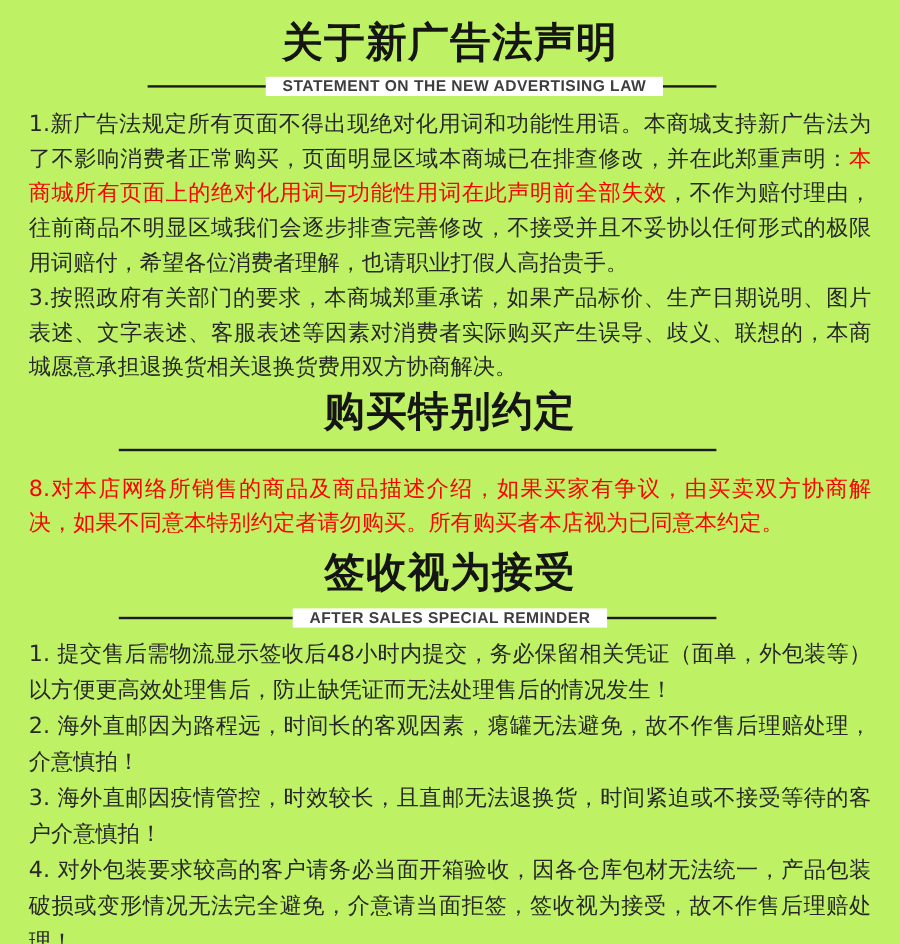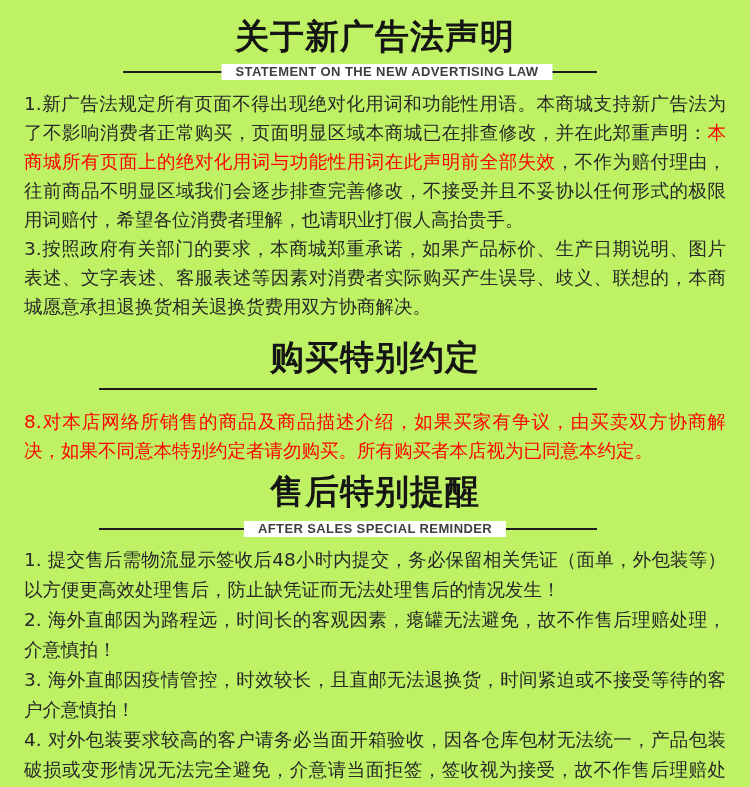--- a/index.html
+++ b/index.html
@@ -46,21 +46,21 @@
     line-height:29px;
     text-align:justify;
     color:#282828;
   }
   .body-text p{margin:0;}
   .red{color:#fe0000;}
   
   .sec1 .sec-title{margin-top:16px;}
   .sec1 .sub-row{margin-top:8px;margin-left:24px;}
   .sec1 .body-text{margin-top:9px;}
-  .sec2 .sec-title{margin-top:16px;}
+  .sec2 .sec-title{margin-top:2px;}
   .sec2 .sub-row{margin-top:4px;}
   .sec2 .body-text{margin-top:10px;}
   .sec3 .sec-title{margin-top:6px;}
   .sec3 .sub-row{margin-top:10px;padding-left:16px;}
   .sec3 .body-text{margin-top:8px;line-height:30px;}
 </style>
 </head>
 <body>
 
 <div class="page">
@@ -81,21 +81,21 @@
     <h1 class="sec-title">购买特别约定</h1>
     <div class="sub-row">
       <div class="sub-rule"></div>
     </div>
     <div class="body-text">
       <p class="red">8.对本店网络所销售的商品及商品描述介绍，如果买家有争议，由买卖双方协商解决，如果不同意本特别约定者请勿购买。所有购买者本店视为已同意本约定。</p>
     </div>
   </section>
 
   <section class="sec3">
-    <h1 class="sec-title">售后特别提醒</h1>
+    <h1 class="sec-title">签收视为接受</h1>
     <div class="sub-row">
       <div class="sub-rule"></div>
       <span class="sub-text">AFTER SALES SPECIAL REMINDER</span>
     </div>
     <div class="body-text">
       <p>1. 提交售后需物流显示签收后48小时内提交，务必保留相关凭证（面单，外包装等）以方便更高效处理售后，防止缺凭证而无法处理售后的情况发生！</p>
       <p>2. 海外直邮因为路程远，时间长的客观因素，瘪罐无法避免，故不作售后理赔处理，介意慎拍！</p>
       <p>3. 海外直邮因疫情管控，时效较长，且直邮无法退换货，时间紧迫或不接受等待的客户介意慎拍！</p>
       <p>4. 对外包装要求较高的客户请务必当面开箱验收，因各仓库包材无法统一，产品包装破损或变形情况无法完全避免，介意请当面拒签，签收视为接受，故不作售后理赔处理！</p>
     </div>

